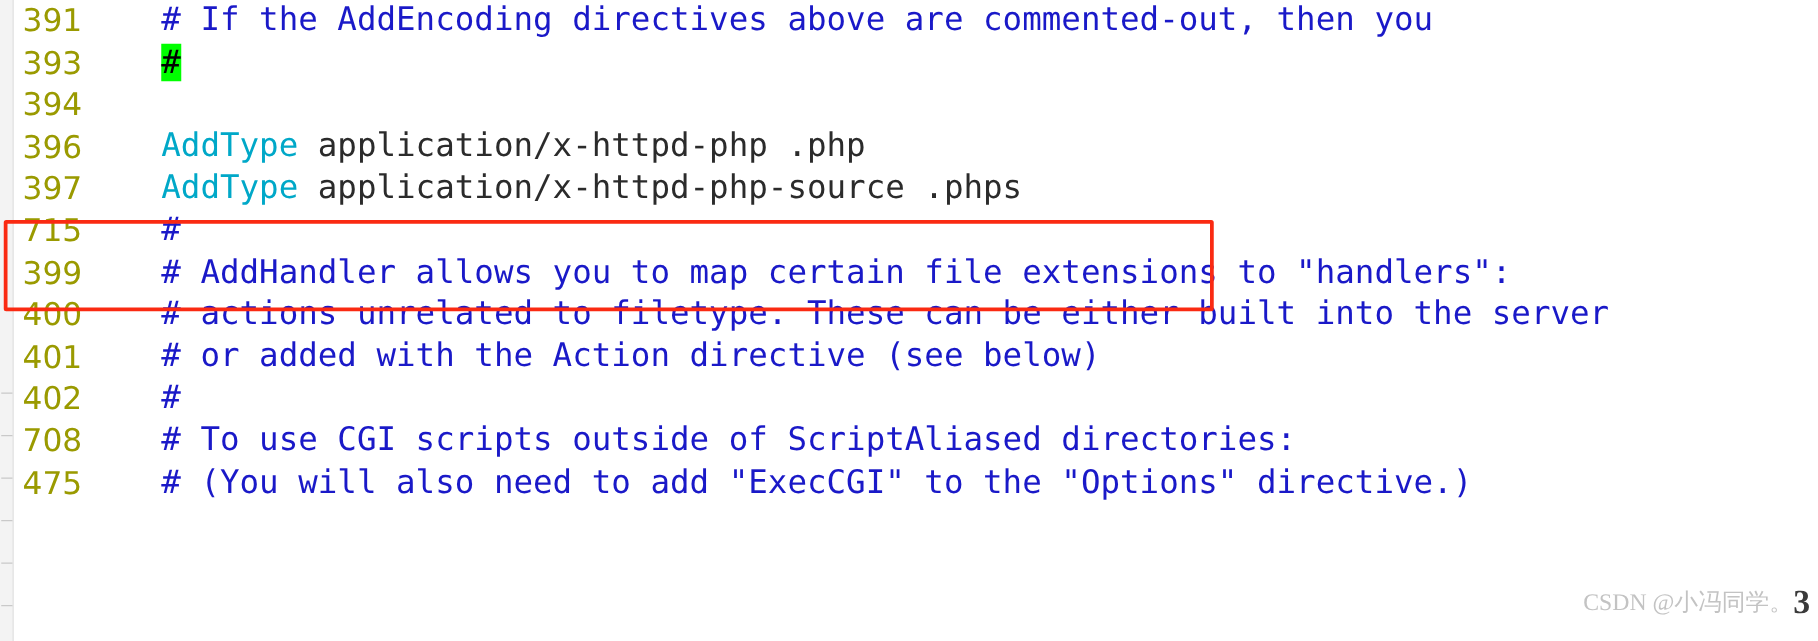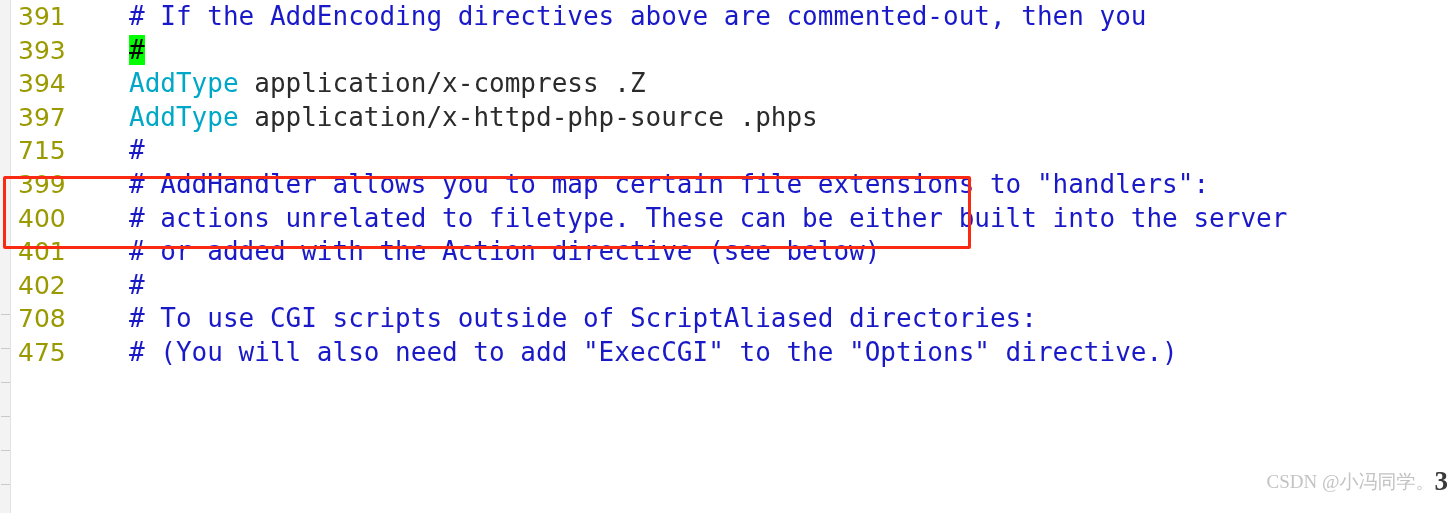--- a/index.html
+++ b/index.html
@@ -123,21 +123,22 @@
       <div class="fold-tick" style="top: 348px;"></div>
       <div class="fold-tick" style="top: 382px;"></div>
       <div class="fold-tick" style="top: 416px;"></div>
       <div class="fold-tick" style="top: 450px;"></div>
       <div class="fold-tick" style="top: 484px;"></div>
     </div>
 
   <div id="code-area">
       <div class="code-line"><span class="line-no">391</span><span class="line-code"><span class="tok-comment"># If the AddEncoding directives above are commented-out, then you</span></span></div>
       <div class="code-line"><span class="line-no">393</span><span class="line-code"><span class="tok-hl">#</span></span></div>
-      <div class="code-line"><span class="line-no">394</span><span class="line-code"><span class="tok-directive">AddType</span><span class="tok-plain"> application/x-compress .Z</span></span></div>
+      <div class="code-line"><span class="line-no">394</span></div>
+      <div class="code-line"><span class="line-no">396</span><span class="line-code"><span class="tok-directive">AddType</span><span class="tok-plain"> application/x-httpd-php .php</span></span></div>
       <div class="code-line"><span class="line-no">397</span><span class="line-code"><span class="tok-directive">AddType</span><span class="tok-plain"> application/x-httpd-php-source .phps</span></span></div>
       <div class="code-line"><span class="line-no">715</span><span class="line-code"><span class="tok-comment">#</span></span></div>
       <div class="code-line"><span class="line-no">399</span><span class="line-code"><span class="tok-comment"># AddHandler allows you to map certain file extensions to "handlers":</span></span></div>
       <div class="code-line"><span class="line-no">400</span><span class="line-code"><span class="tok-comment"># actions unrelated to filetype. These can be either built into the server</span></span></div>
       <div class="code-line"><span class="line-no">401</span><span class="line-code"><span class="tok-comment"># or added with the Action directive (see below)</span></span></div>
       <div class="code-line"><span class="line-no">402</span><span class="line-code"><span class="tok-comment">#</span></span></div>
       <div class="code-line"><span class="line-no">708</span><span class="line-code"><span class="tok-comment"># To use CGI scripts outside of ScriptAliased directories:</span></span></div>
       <div class="code-line"><span class="line-no">475</span><span class="line-code"><span class="tok-comment"># (You will also need to add "ExecCGI" to the "Options" directive.)</span></span></div>
     </div>
 

